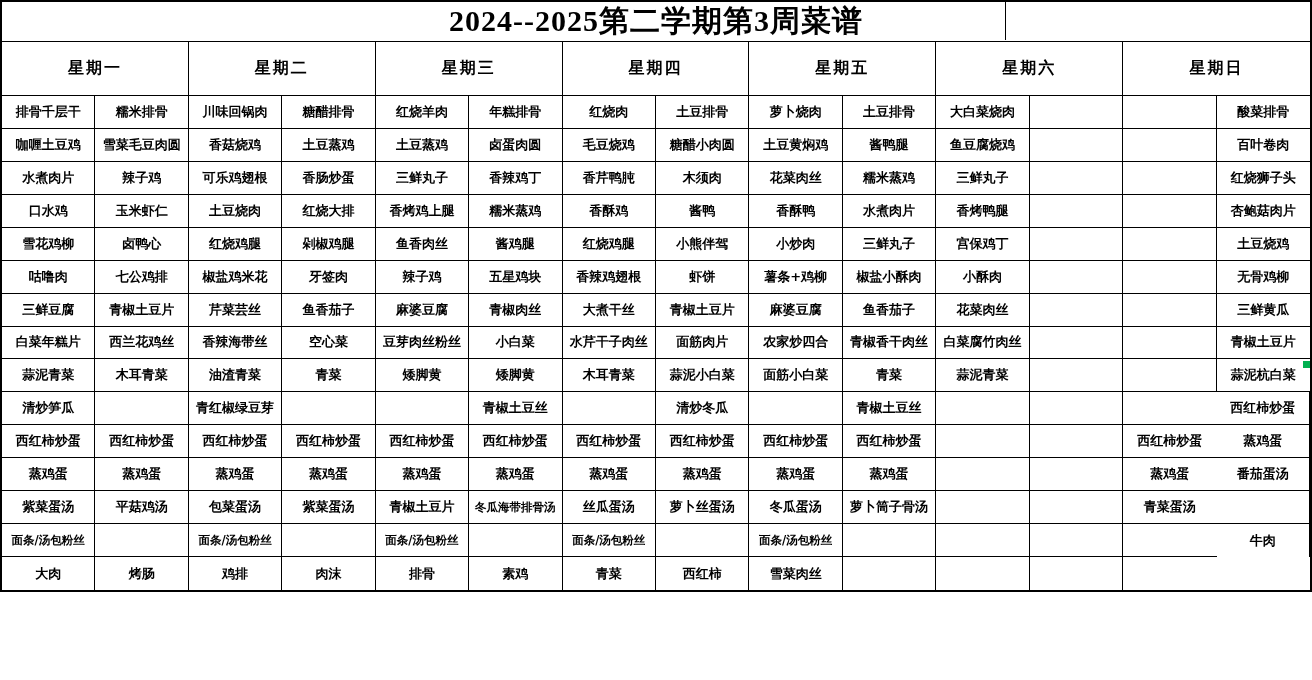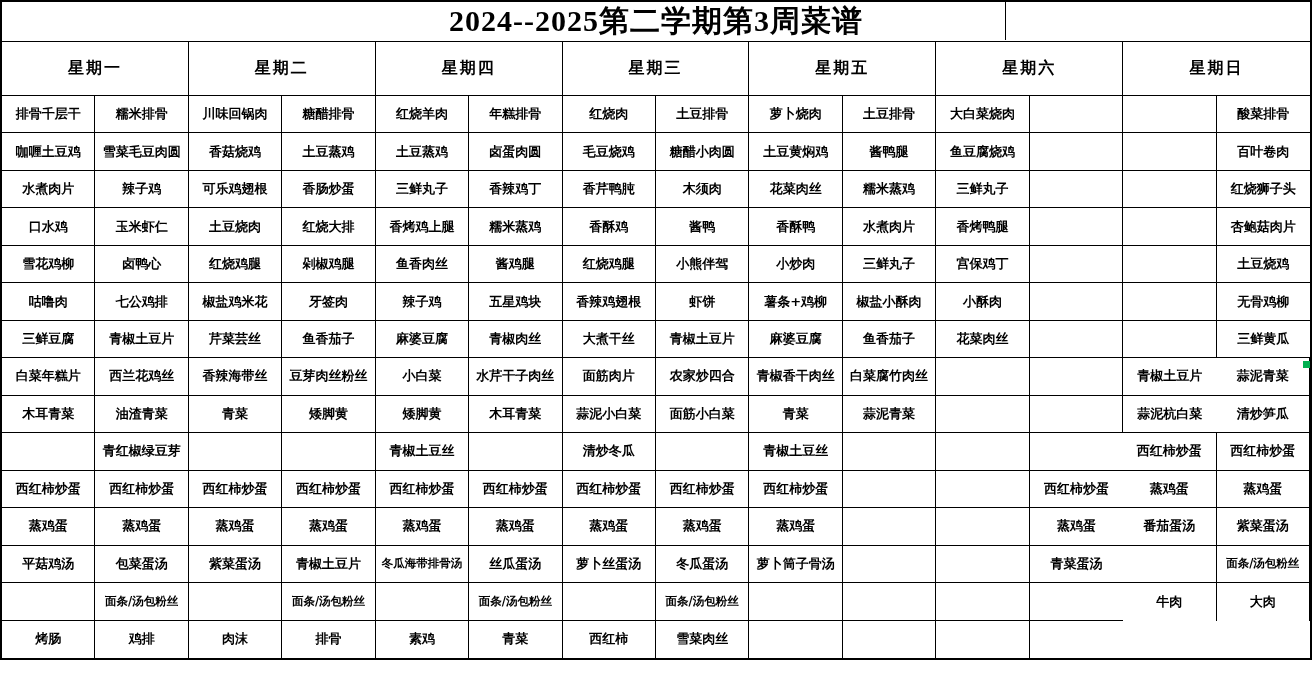--- a/index.html
+++ b/index.html
@@ -1,16 +1,16 @@
 <!DOCTYPE html>
 <html><head>
 <meta charset="utf-8">
 <style>
   html,body{margin:0;padding:0;background:#fff;}
-  .sheet{position:relative;width:1312px;height:660px;background:#fff;
+  .sheet{position:relative;width:1312px;height:592px;background:#fff;
          font-family:"DejaVu Sans",sans-serif;}
   .menu{position:absolute;inset:0;display:grid;
         grid-template-columns:repeat(14,1fr);
         grid-template-rows:40px 54px repeat(15,1fr);
         border:2px solid #000;box-sizing:border-box;background:#fff;}
   .cell{border-right:1px solid #000;border-bottom:1px solid #000;
         display:flex;align-items:center;justify-content:center;
         color:#000;font-weight:bold;overflow:hidden;white-space:nowrap;
         box-sizing:border-box;}
   .title{grid-column:1/-1;border-right:none;
@@ -26,22 +26,22 @@
 </style>
 </head>
 <body>
 
 <div class="sheet">
   <div class="menu" id="grid">
     <div class="cell title">2024--2025第二学期第3周菜谱</div>
 
   <div class="cell day">星期一</div>
       <div class="cell day">星期二</div>
+      <div class="cell day">星期三</div>
       <div class="cell day">星期四</div>
-      <div class="cell day">星期三</div>
       <div class="cell day">星期五</div>
       <div class="cell day">星期六</div>
       <div class="cell day lastcol">星期日</div>
       <div class="cell body">排骨千层干</div>
       <div class="cell body">糯米排骨</div>
       <div class="cell body">川味回锅肉</div>
       <div class="cell body">糖醋排骨</div>
       <div class="cell body">红烧羊肉</div>
       <div class="cell body">年糕排骨</div>
       <div class="cell body">红烧肉</div>
@@ -132,20 +132,21 @@
       <div class="cell body">青椒土豆片</div>
       <div class="cell body">麻婆豆腐</div>
       <div class="cell body">鱼香茄子</div>
       <div class="cell body">花菜肉丝</div>
       <div class="cell body"></div>
       <div class="cell body"></div>
       <div class="cell body lastcol">三鲜黄瓜</div>
       <div class="cell body">白菜年糕片</div>
       <div class="cell body">西兰花鸡丝</div>
       <div class="cell body">香辣海带丝</div>
+      <div class="cell body">空心菜</div>
       <div class="cell body">豆芽肉丝粉丝</div>
       <div class="cell body">小白菜</div>
       <div class="cell body">水芹干子肉丝</div>
       <div class="cell body">面筋肉片</div>
       <div class="cell body">农家炒四合</div>
       <div class="cell body">青椒香干肉丝</div>
       <div class="cell body">白菜腐竹肉丝</div>
       <div class="cell body"></div>
       <div class="cell body"></div>
       <div class="cell body lastcol">青椒土豆片</div>

